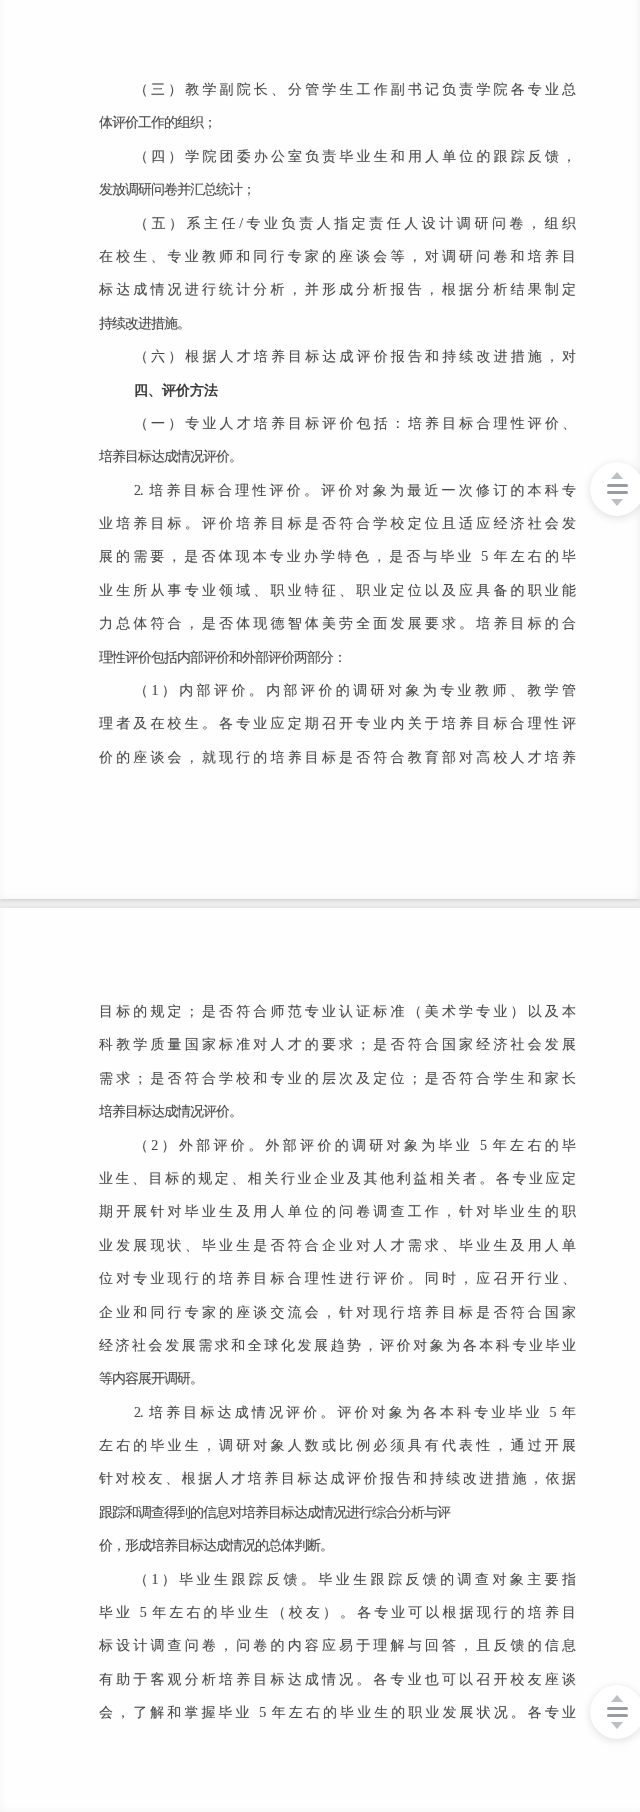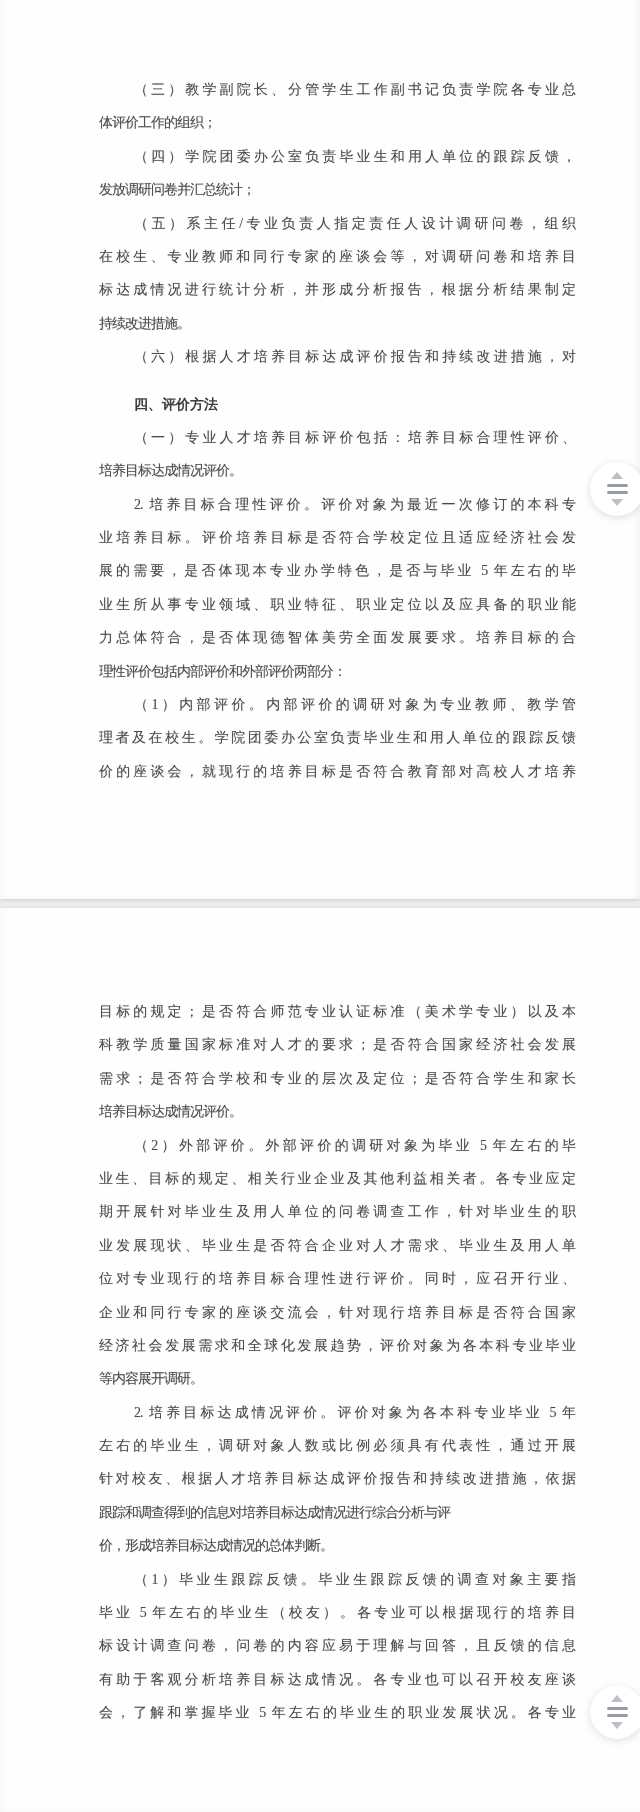--- a/index.html
+++ b/index.html
@@ -45,21 +45,20 @@
     text-shadow: 0 0 1px rgba(74,74,74,0.30);
   }
   .line.full { text-align-last: justify; }
   .line.indent { text-indent: 35px; }
   .line.heading {
     font-family: "Liberation Sans", "DejaVu Sans", sans-serif;
     font-weight: 700;
     color: #3c3c3c;
     letter-spacing: 0;
     text-shadow: none;
-    margin-top: 14px;
   }
   .scroll-btn {
     position: absolute;
     left: 590px;
     width: 54px; height: 54px;
     border: none; padding: 0; margin: 0;
     border-radius: 50%;
     background: #ffffff;
     box-shadow: 0 2px 9px rgba(0,0,0,0.12), 0 0 1px rgba(0,0,0,0.06);
     display: flex; flex-direction: column;
@@ -92,21 +91,21 @@
         <div class="line indent heading">四、评价方法</div>
         <div class="line indent full">（一）专业人才培养目标评价包括：培养目标合理性评价、</div>
         <div class="line">培养目标达成情况评价。</div>
         <div class="line indent full">2. 培养目标合理性评价。评价对象为最近一次修订的本科专</div>
         <div class="line full">业培养目标。评价培养目标是否符合学校定位且适应经济社会发</div>
         <div class="line full">展的需要，是否体现本专业办学特色，是否与毕业 5 年左右的毕</div>
         <div class="line full">业生所从事专业领域、职业特征、职业定位以及应具备的职业能</div>
         <div class="line full">力总体符合，是否体现德智体美劳全面发展要求。培养目标的合</div>
         <div class="line">理性评价包括内部评价和外部评价两部分：</div>
         <div class="line indent full">（1）内部评价。内部评价的调研对象为专业教师、教学管</div>
-        <div class="line full">理者及在校生。学院团委办公室负责毕业生和用人单位的跟踪反馈</div>
+        <div class="line full">理者及在校生。各专业应定期召开专业内关于培养目标合理性评</div>
         <div class="line full">价的座谈会，就现行的培养目标是否符合教育部对高校人才培养</div>
       </div>
   </section>
 
   <section class="page page-2">
     <div class="text-block">
         <div class="line full">目标的规定；是否符合师范专业认证标准（美术学专业）以及本</div>
         <div class="line full">科教学质量国家标准对人才的要求；是否符合国家经济社会发展</div>
         <div class="line full">需求；是否符合学校和专业的层次及定位；是否符合学生和家长</div>
         <div class="line">培养目标达成情况评价。</div>

